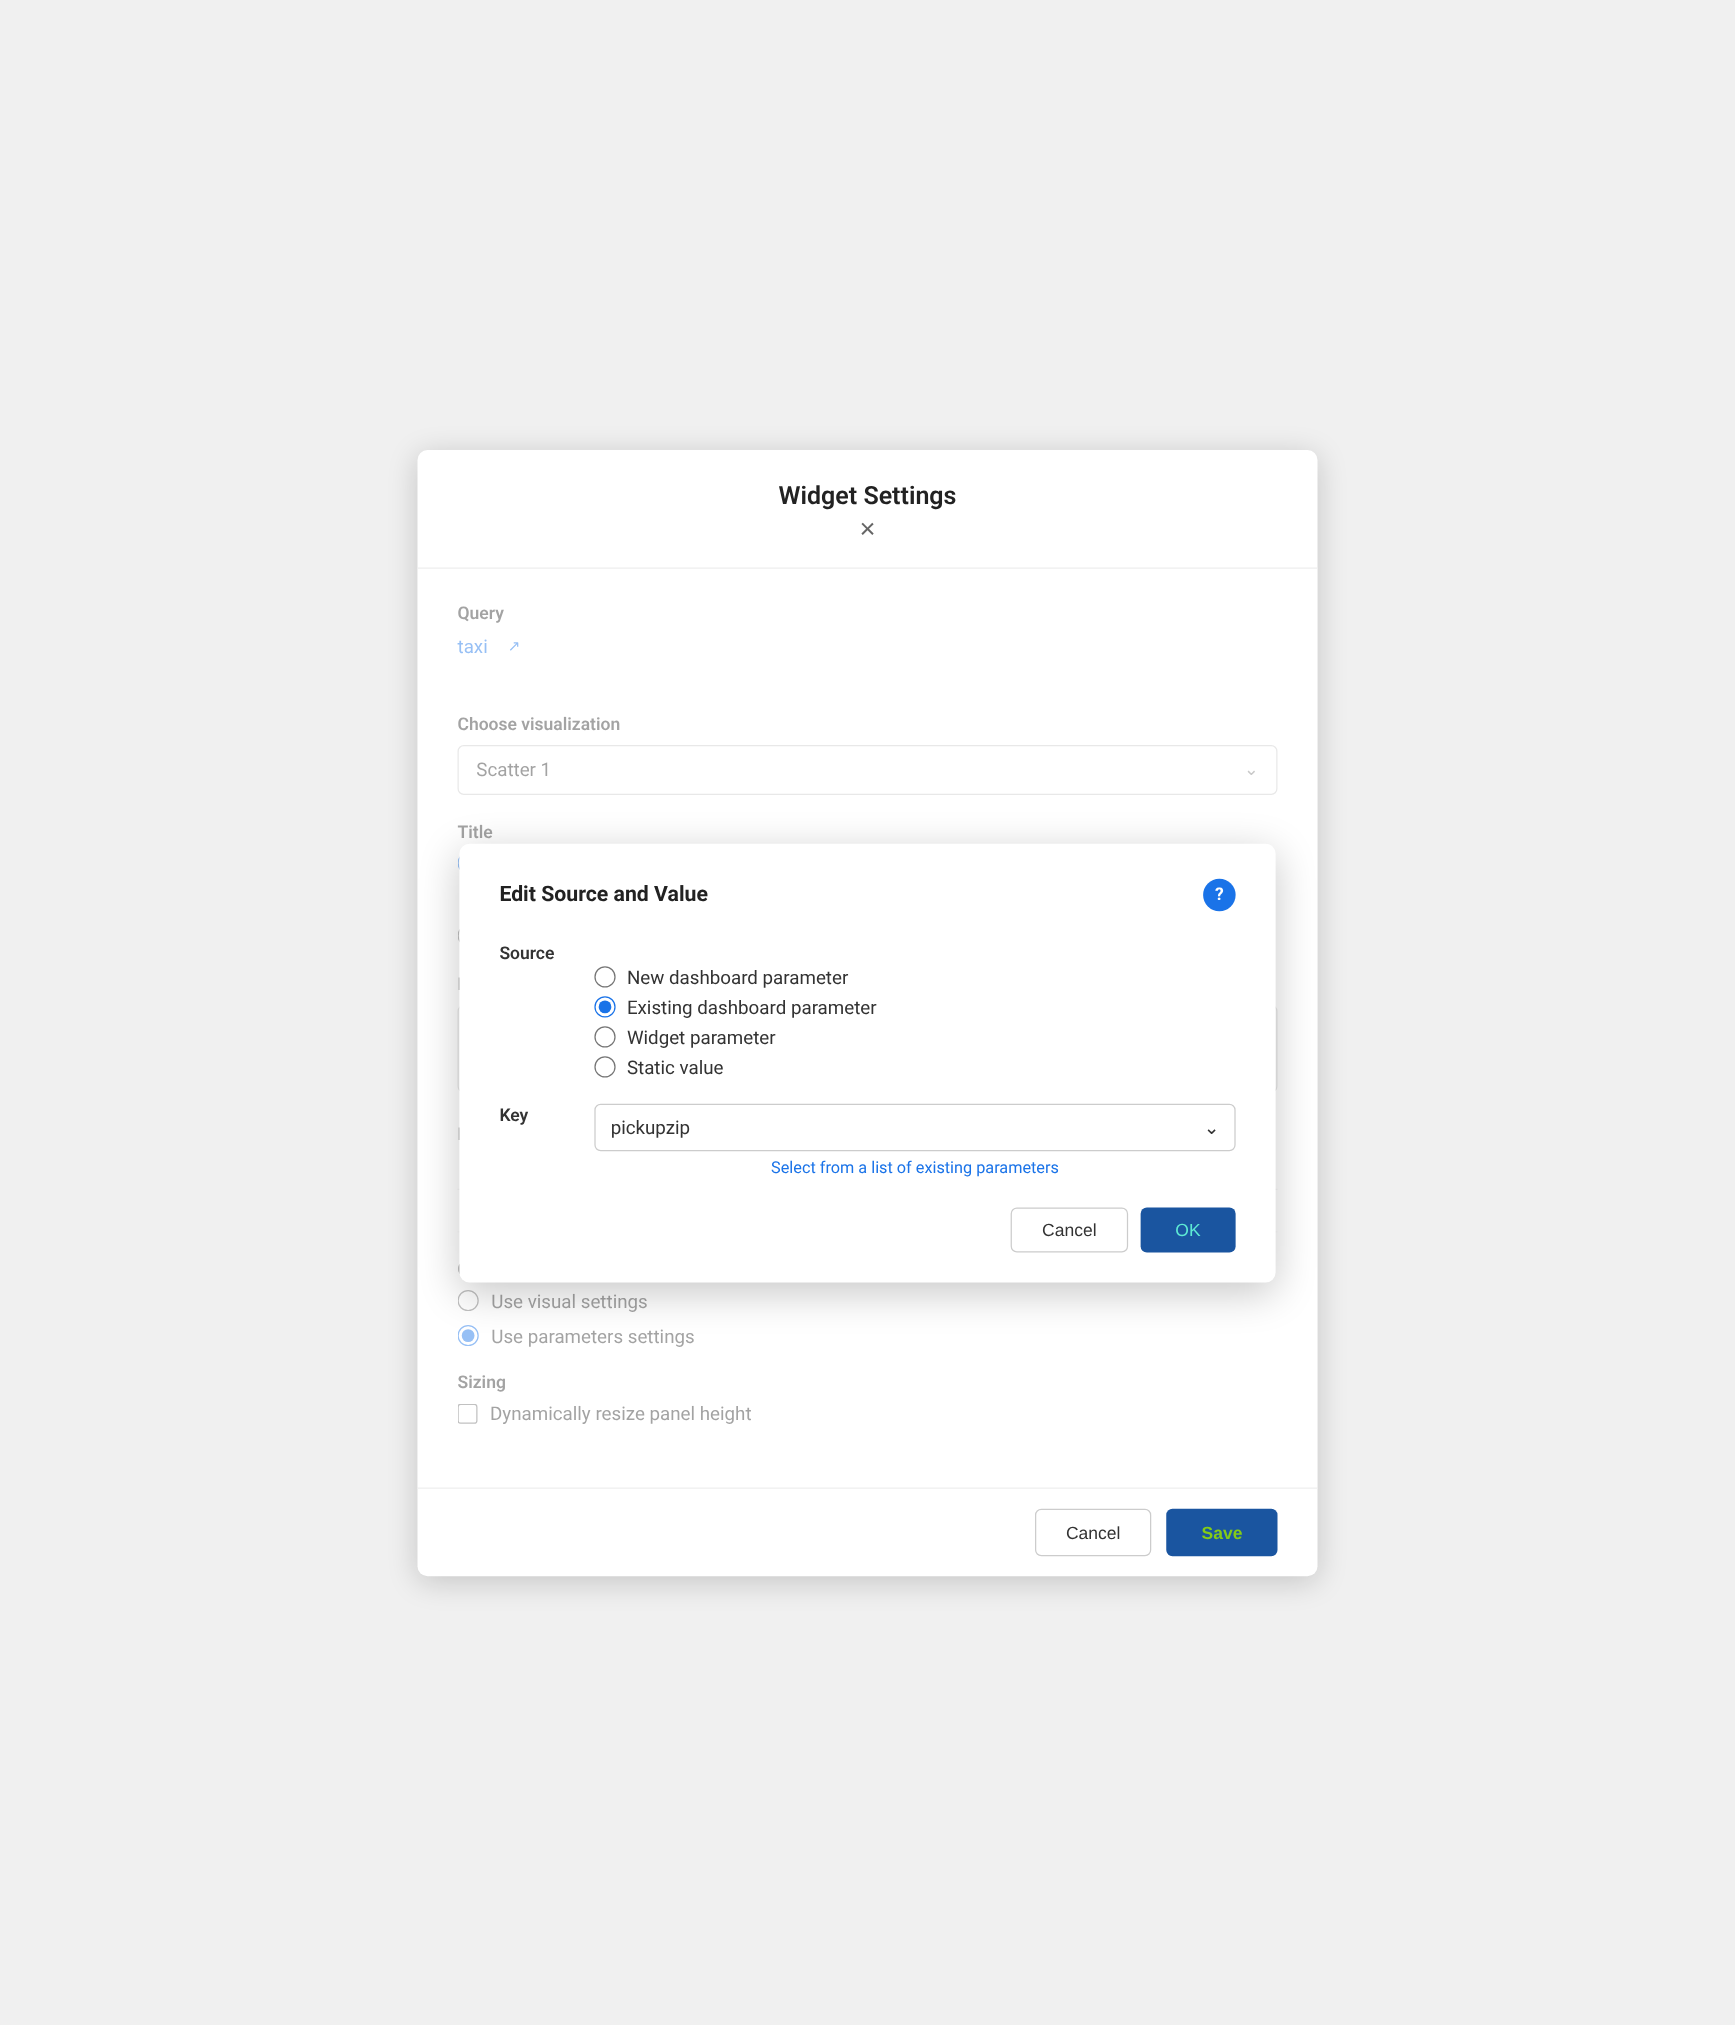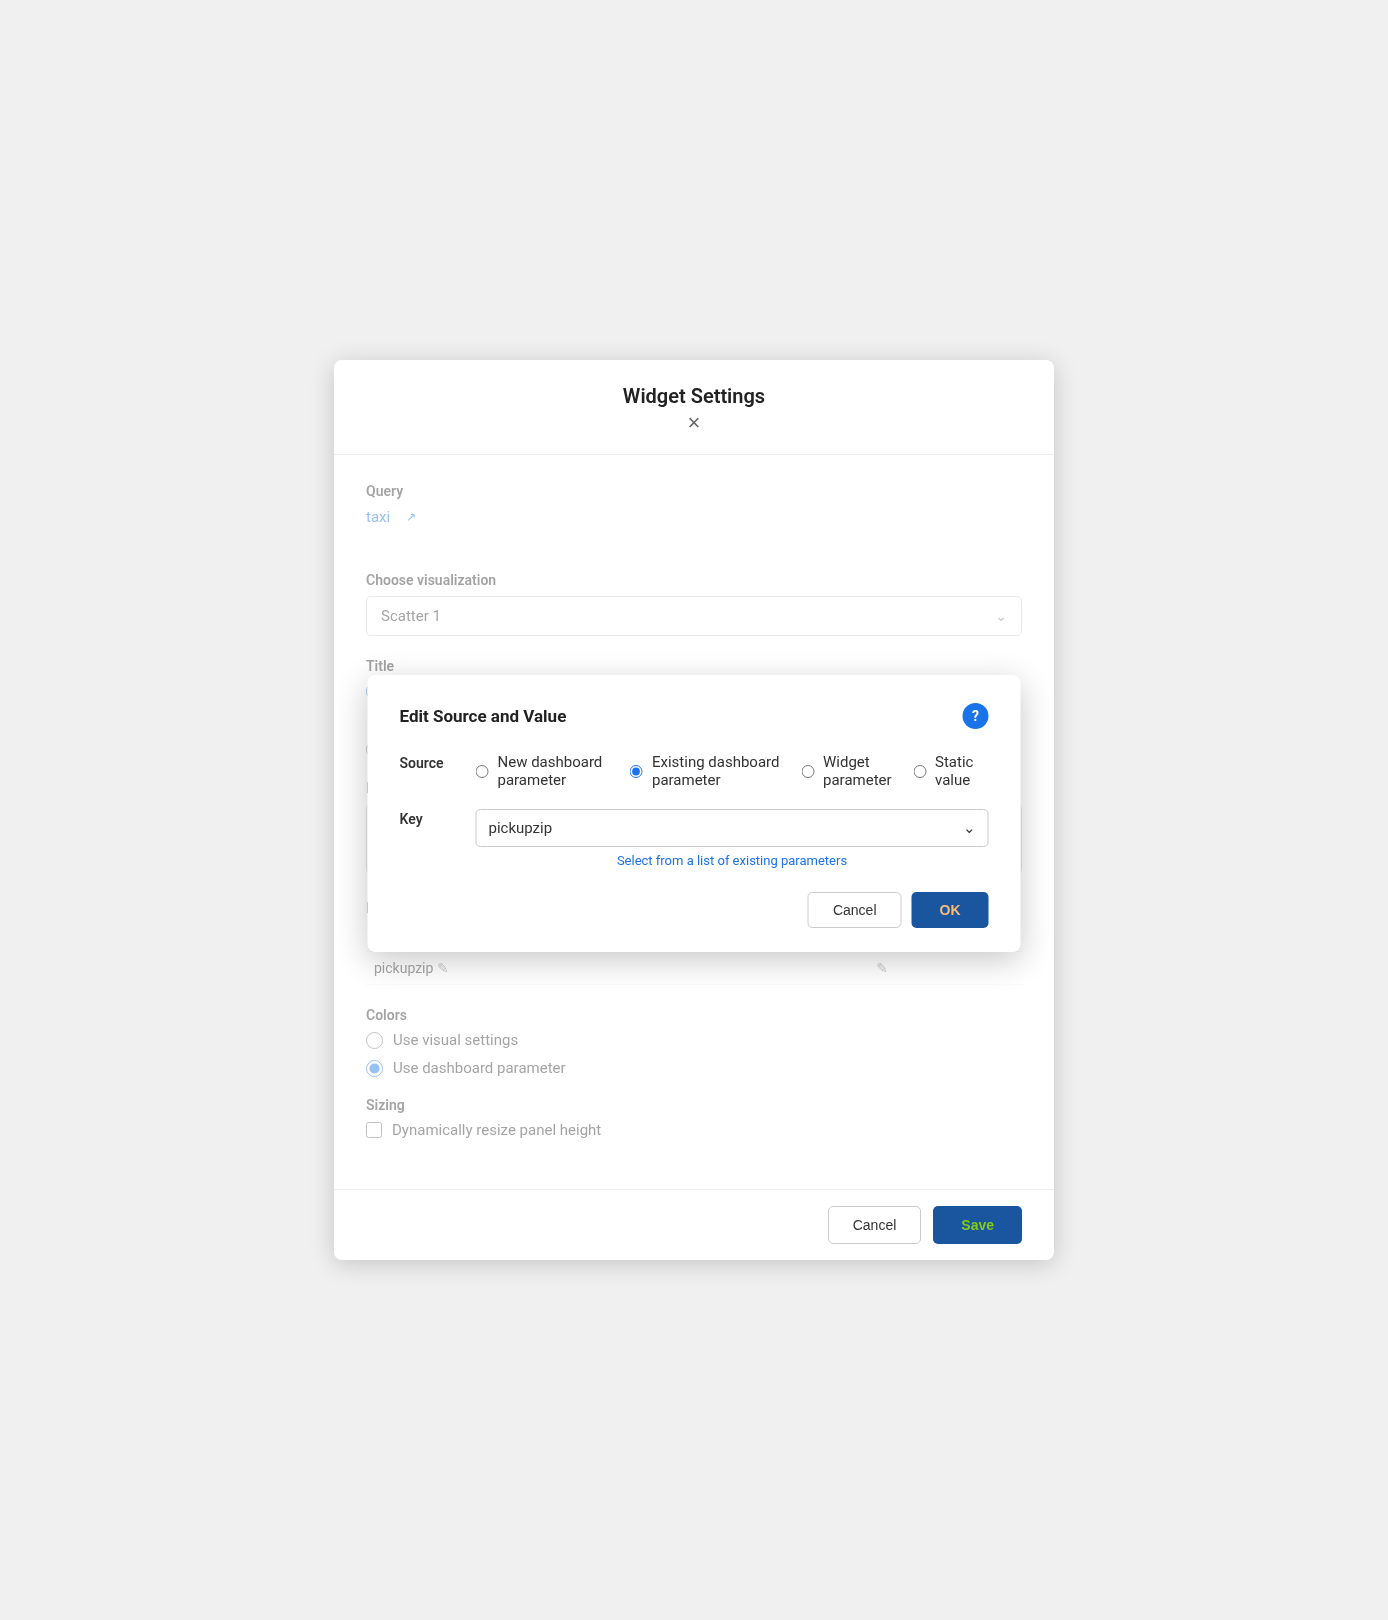--- a/index.html
+++ b/index.html
@@ -211,22 +211,23 @@
     }
     .inner-form-label {
       font-size: 14px;
       font-weight: 600;
       color: #333;
       min-width: 60px;
       padding-top: 2px;
     }
     .inner-radio-group {
       display: flex;
-      flex-direction: row;
+      flex-direction: column;
       gap: 6px;
+      margin-top: 20px;
     }
     .inner-radio-item {
       display: flex;
       align-items: center;
       gap: 9px;
       font-size: 15px;
       color: #333;
       cursor: pointer;
     }
     .inner-radio-item input[type="radio"] {
@@ -266,23 +267,23 @@
       font-size: 14px;
       font-weight: 500;
       cursor: pointer;
       color: #333;
     }
     .btn-ok {
       padding: 9px 28px;
       border: none;
       border-radius: 5px;
       background: #1a55a0;
-      color: #fdba74;
-      font-size: 14px;
-      font-weight: 700;
+      color: #5eead4;
+      font-size: 14px;
+      font-weight: 400;
       cursor: pointer;
       text-align: right;
     }
     .modal-footer {
       display: flex;
       justify-content: flex-end;
       gap: 12px;
       padding: 16px 32px;
       border-top: 1px solid #eee;
     }
@@ -379,21 +380,21 @@
 
     <div class="colors-section">
       <div class="section-label">Colors</div>
       <div class="radio-group">
         <label class="radio-item">
           <input type="radio" name="color_option" style="">
           <span>Use visual settings</span>
         </label>
         <label class="radio-item">
           <input type="radio" name="color_option" checked="" style="">
-          <span>Use dashboard parameter</span>
+          <span>Use parameters settings</span>
         </label>
       </div>
     </div>
 
     <div class="section">
       <div class="section-label">Sizing</div>
       <label class="checkbox-item">
         <input type="checkbox" style="">
         <span>Dynamically resize panel height</span>
       </label>

